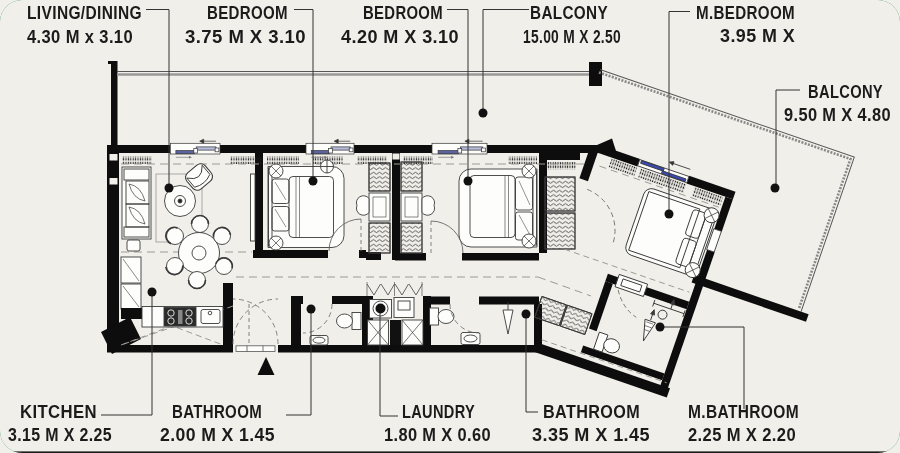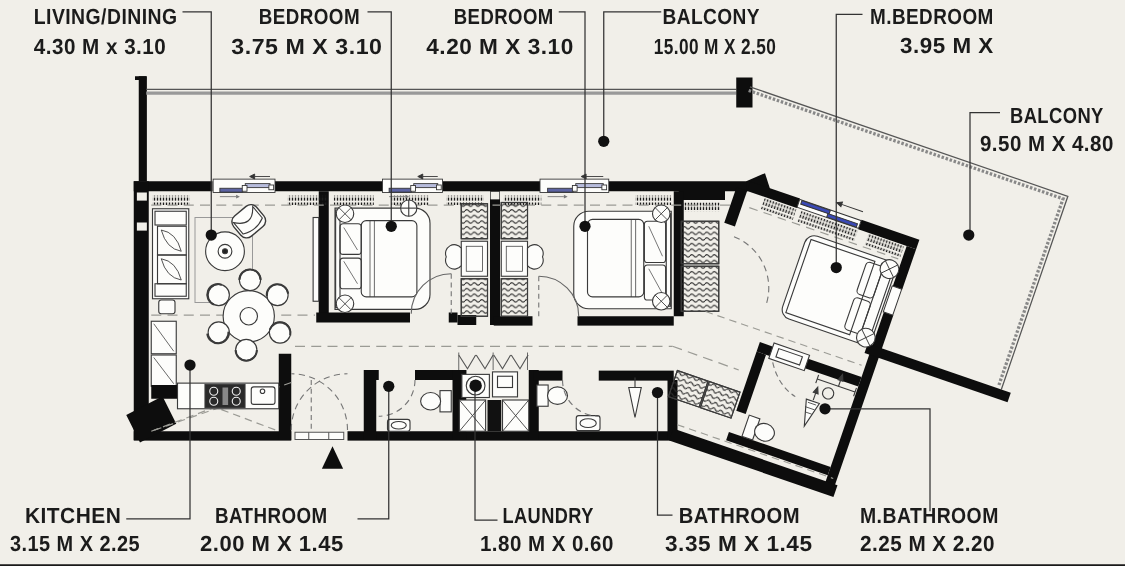--- a/index.html
+++ b/index.html
@@ -1,16 +1,16 @@
 <!DOCTYPE html>
 <html><head>
 <meta charset="utf-8">
 <style>
 html,body{margin:0;padding:0;background:#f1efe9;}
-#page{width:900px;height:453px;position:relative;overflow:hidden;background:#15803d;}
+#page{width:900px;height:453px;position:relative;overflow:hidden;background:#15803d;border-radius:22px;}
 svg{display:block;}
 text{font-family:"Liberation Sans",sans-serif;font-weight:bold;fill:#1b1b1b;}
 .nm{font-size:17.5px;letter-spacing:.4px;}
 .dm{font-size:17.5px;letter-spacing:.4px;}
 </style>
 </head>
 <body>
 <div id="page">
 <svg width="900" height="453" viewBox="0 0 900 453">
 <defs>

